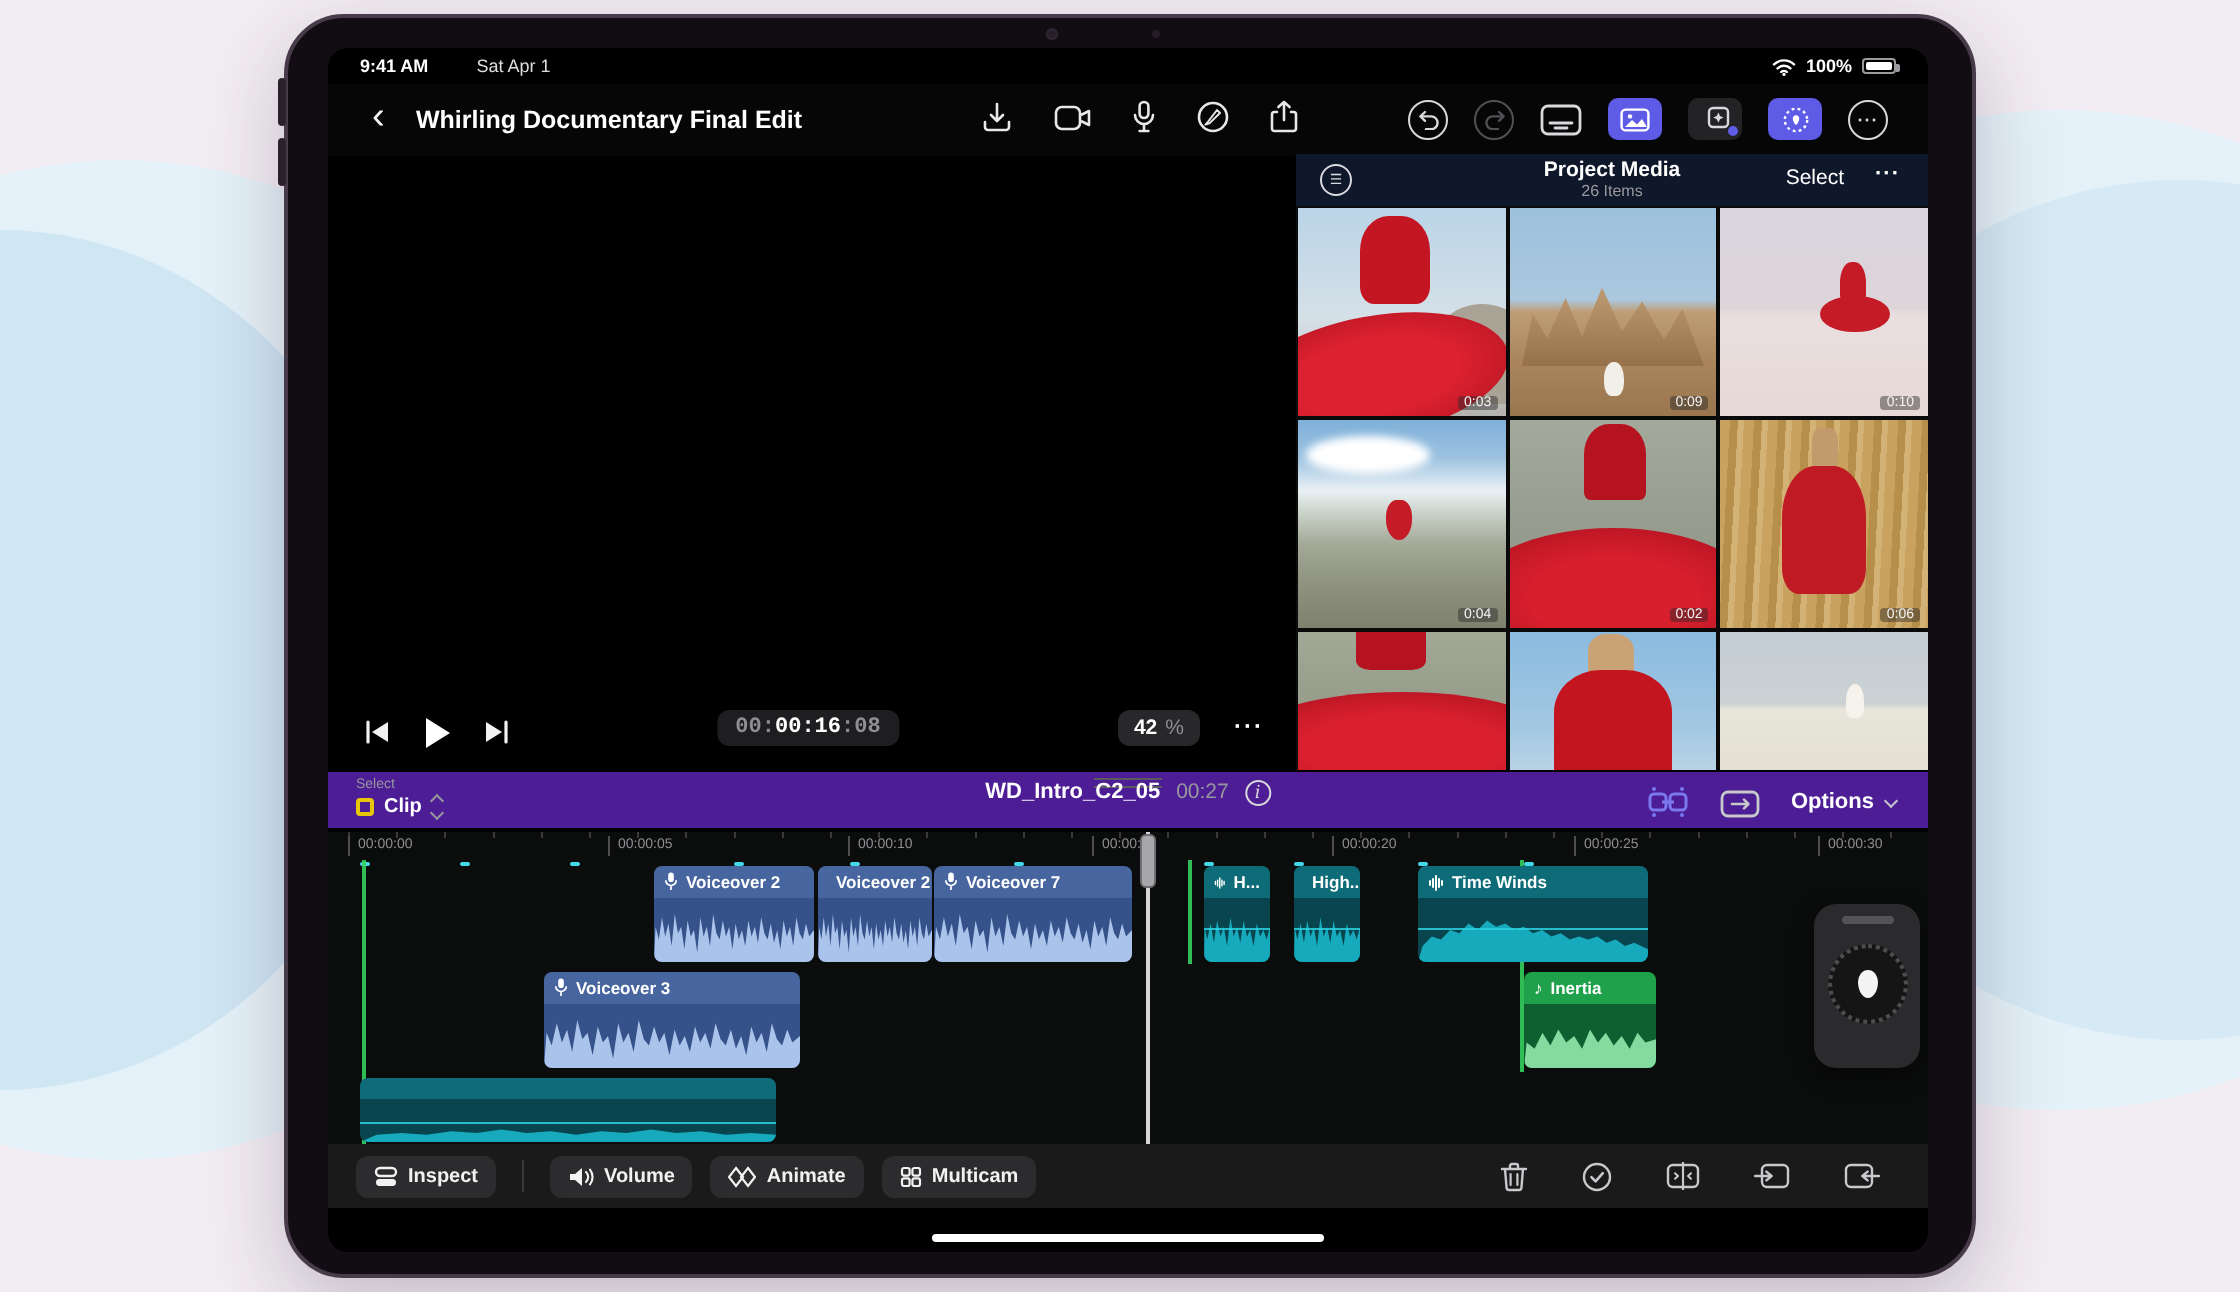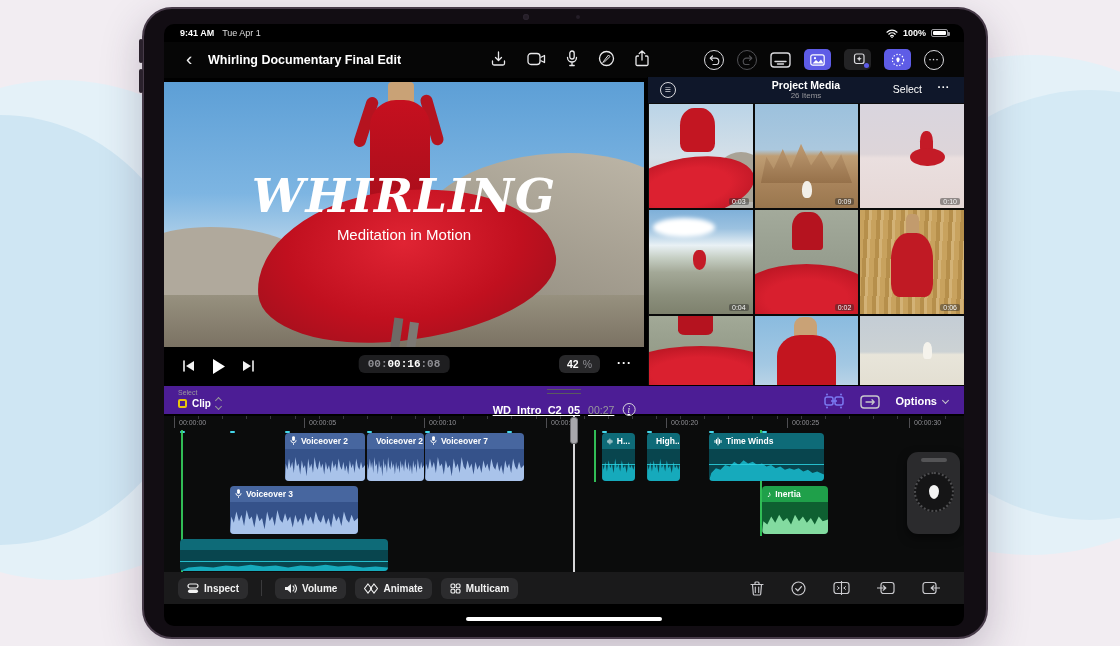--- a/index.html
+++ b/index.html
@@ -21,21 +21,21 @@
   .side-btn { position:absolute; width:4px; height:24px; background:#2a212c; border-radius:2px; left:-5px; }
   .side-btn.b1 { top:30px; } .side-btn.b2 { top:60px; }
   .cam-dot { position:absolute; top:5px; left:45%; width:6px; height:6px; border-radius:50%;
              background:#241d27; box-shadow: inset 0 0 2px #3c3442, 52px 0 0 -1px #241d27; }
   .screen { position:absolute; left:20px; top:15px; width:800px; height:602px;
             background:#000; border-radius:10px; overflow:hidden; color:#fff; }
 
   
   .status { position:absolute; top:0; left:0; right:0; height:18px; display:flex;
             align-items:center; justify-content:space-between; padding:0 16px; font-size:9px; }
-  .status .left span { margin-right:8px; font-weight:700; }
+  .status .left span { margin-right:24px; font-weight:700; }
   .status .left .date { font-weight:400; color:#ddd; }
   .status .right { display:flex; align-items:center; gap:5px; font-weight:700; }
   .batt { width:17px; height:8px; border:1px solid #9a9a9e; border-radius:2px; position:relative; }
   .batt i { position:absolute; inset:1px; background:#fff; border-radius:1px; }
   .batt:after { content:""; position:absolute; right:-3px; top:2px; width:2px; height:4px;
                 background:#9a9a9e; border-radius:0 1px 1px 0; }
 
   
   .tb { position:absolute; top:18px; left:0; right:0; height:36px; background:#060606; }
   .tb-back { position:absolute; left:22px; top:5px; font-size:19px; color:#f2f2f2; line-height:24px; }
@@ -152,21 +152,21 @@
   .tl-bar { position:absolute; top:361px; left:0; right:0; height:30px; background:#4c1d95;
             border-top:1px solid #000; border-bottom:1px solid #000; }
   .sel-cap { position:absolute; left:14px; top:3px; font-size:7px; color:#98989d; }
   .clip-sel { position:absolute; left:14px; top:12px; display:flex; align-items:center; gap:5px;
               font-size:10px; font-weight:600; }
   .clip-sq { width:9px; height:9px; border:2px solid var(--selection-yellow,#e8c60a); border-radius:2px; }
   .updown { display:flex; flex-direction:column; gap:1px; }
   .chev { width:5px; height:5px; border-right:1.4px solid #98989d; border-bottom:1.4px solid #98989d; }
   .chev.up { transform:rotate(-135deg); } .chev.down { transform:rotate(45deg); }
   .tl-center { position:absolute; left:50%; transform:translateX(-50%); top:0; height:30px;
-               display:flex; align-items:flex-end; gap:8px;text-decoration:underline; }
+               display:flex; align-items:flex-start; gap:8px; }
   .grab { position:absolute; left:50%; transform:translateX(-50%); top:3px; width:34px; height:5px;
           border-top:1.5px solid #5a5a5e; border-bottom:1.5px solid #5a5a5e; }
   .clip-name { font-size:11px; font-weight:700; margin-top:4px; }
   .clip-dur { font-size:10.5px; color:#98989d; margin-top:4px; }
   .info-c { margin-top:4px; width:13px; height:13px; border:1.2px solid #d9d9dd; border-radius:50%;
             font-family:"DejaVu Serif",serif; font-style:italic; font-size:9px; display:flex;
             align-items:center; justify-content:center; color:#d9d9dd; }
   .tl-right { position:absolute; right:16px; top:0; height:30px; display:flex; align-items:center; gap:15px; }
   .opt { display:flex; align-items:center; gap:6px; font-size:11px; font-weight:600; }
   .opt .chev { border-color:#c8c8cc; margin-top:-2px; }
@@ -178,21 +178,21 @@
   .rlabel { position:absolute; top:2px; height:10px; line-height:10px; padding-left:4px;
             border-left:1px solid #4e4e52; font-size:7px; color:#8e8e93; }
   .cmark { position:absolute; top:15px; width:5px; height:2px; background:#45d7ea; border-radius:1px; }
   .gline { position:absolute; width:1.5px; background:#35d05e; opacity:.9; }
   .clip { position:absolute; border-radius:4px; overflow:hidden; }
   .trackA { top:17px; height:48px; } .trackB { top:70px; height:48px; } .trackC { top:123px; height:32px; }
   .clip-head { height:16px; display:flex; align-items:center; gap:4px; padding:0 5px;
                font-size:8.5px; font-weight:600; white-space:nowrap; overflow:hidden; }
   .clip-wave { position:absolute; left:0; right:0; top:16px; bottom:0; }
   .clip-wave svg { width:100%; height:100%; display:block; }
-  .clip.blue { background:linear-gradient(180deg,#47669f 0 33%,#35528a 33%); }
+  .clip.blue { background:linear-gradient(180deg,#47669f 0 33%,#35528a 33%);margin-left:42px; }
   .clip.blue .clip-wave { color:#a9c3ea; }
   .clip.teal { background:linear-gradient(180deg,#0e6b78 0 33%,#08454e 33%); }
   .clip.teal .clip-wave { color:#16aabc; }
   .clip.teal .vol-line { position:absolute; left:0; right:0; top:46%; height:1px; background:#2bd2e2; opacity:.85; }
   .clip.green { background:linear-gradient(180deg,#1fa04a 0 33%,#0e6031 33%); }
   .clip.green .clip-wave { color:#83dba0; }
   .clip.trackC .clip-head { height:14px; }
   .clip.trackC .clip-wave { top:14px; }
   .clip.selected { box-shadow:0 0 0 2.5px var(--selection-yellow,#e8c60a); }
   .handle { position:absolute; top:22%; width:2.5px; height:56%; background:rgba(10,30,30,.6); border-radius:2px; }
@@ -231,21 +231,21 @@
 
   <div class="device">
     <div class="side-btn b1"></div>
     <div class="side-btn b2"></div>
     <div class="cam-dot"></div>
 
     <div class="screen">
 
       <div class="status">
         <div class="left">
-          <span>9:41 AM</span><span class="date">Tue Apr 1</span>
+          <span>9:41 AM</span><span class="date">Sat Apr 1</span>
         </div>
         <div class="right">
           <svg class="ic" width="12" height="9" viewBox="0 0 12 9">
               <path d="M1 3.2a7.2 7.2 0 0 1 10 0M2.8 5.2a4.6 4.6 0 0 1 6.4 0M4.6 7a2 2 0 0 1 2.8 0" stroke="#fff" stroke-width="1.2" fill="none" stroke-linecap="round"></path>
               <circle cx="6" cy="8.2" r=".8" fill="#fff"></circle>
             </svg>
           <span>100%</span>
           <span class="batt">
               <i></i>
             </span>
@@ -324,34 +324,20 @@
               <svg class="ic" width="14" height="14" viewBox="0 0 14 14">
                 <circle cx="7" cy="7" r="5.6" stroke="#fff" stroke-width="1.2" fill="none" stroke-dasharray="1.4 1.6"></circle>
                 <path d="M7 4.6c1 0 1.6.7 1.6 1.7S7.8 9.4 7 9.4 5.4 7.3 5.4 6.3 6 4.6 7 4.6z" fill="#fff"></path>
               </svg>
             </span>
           <span class="circ dots">···</span>
         </div>
       </div>
 
       <div class="viewer">
-        <div class="vimg">
-          <div class="hill-l"></div>
-          <div class="hill-r2"></div>
-          <div class="hill-r"></div>
-          <div class="vground"></div>
-          <div class="dancer-arm arm-l"></div>
-          <div class="dancer-arm arm-r"></div>
-          <div class="dancer-hat"></div>
-          <div class="dancer-body"></div>
-          <div class="dancer-skirt"></div>
-          <div class="dancer-legs"></div>
-          <div class="v-title">WHIRLING</div>
-          <div class="v-sub">Meditation in Motion</div>
-        </div>
         <div class="transport">
           <div class="tr-left">
             <span>
                 <svg class="ic" width="13" height="12" viewBox="0 0 13 12">
                   <path d="M2 1v10" stroke="#f2f2f2" stroke-width="1.6" stroke-linecap="round"></path>
                   <path d="M12 1v10L4 6z" fill="#f2f2f2"></path>
                 </svg>
               </span>
             <span>
                 <svg class="ic" width="13" height="15" viewBox="0 0 13 15">

